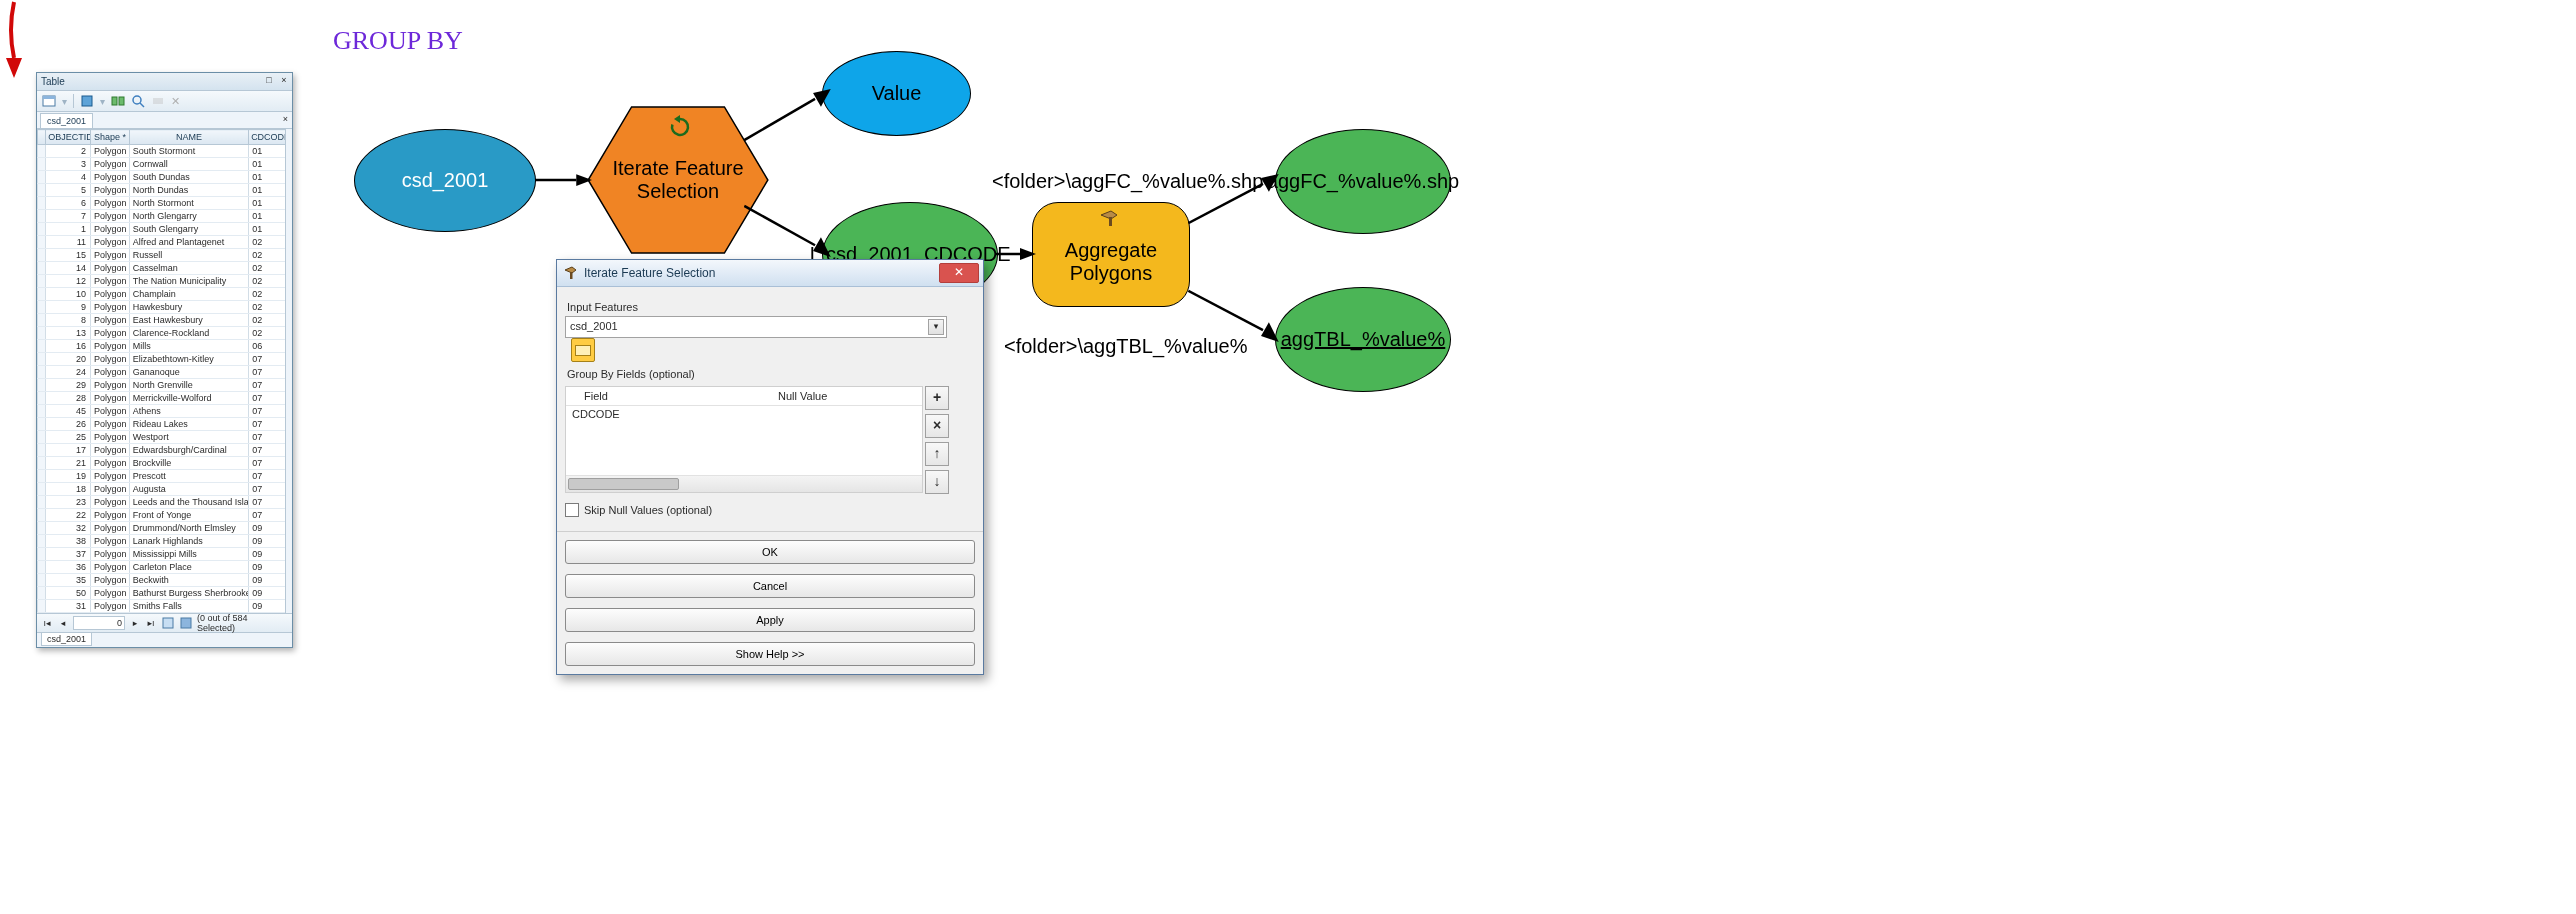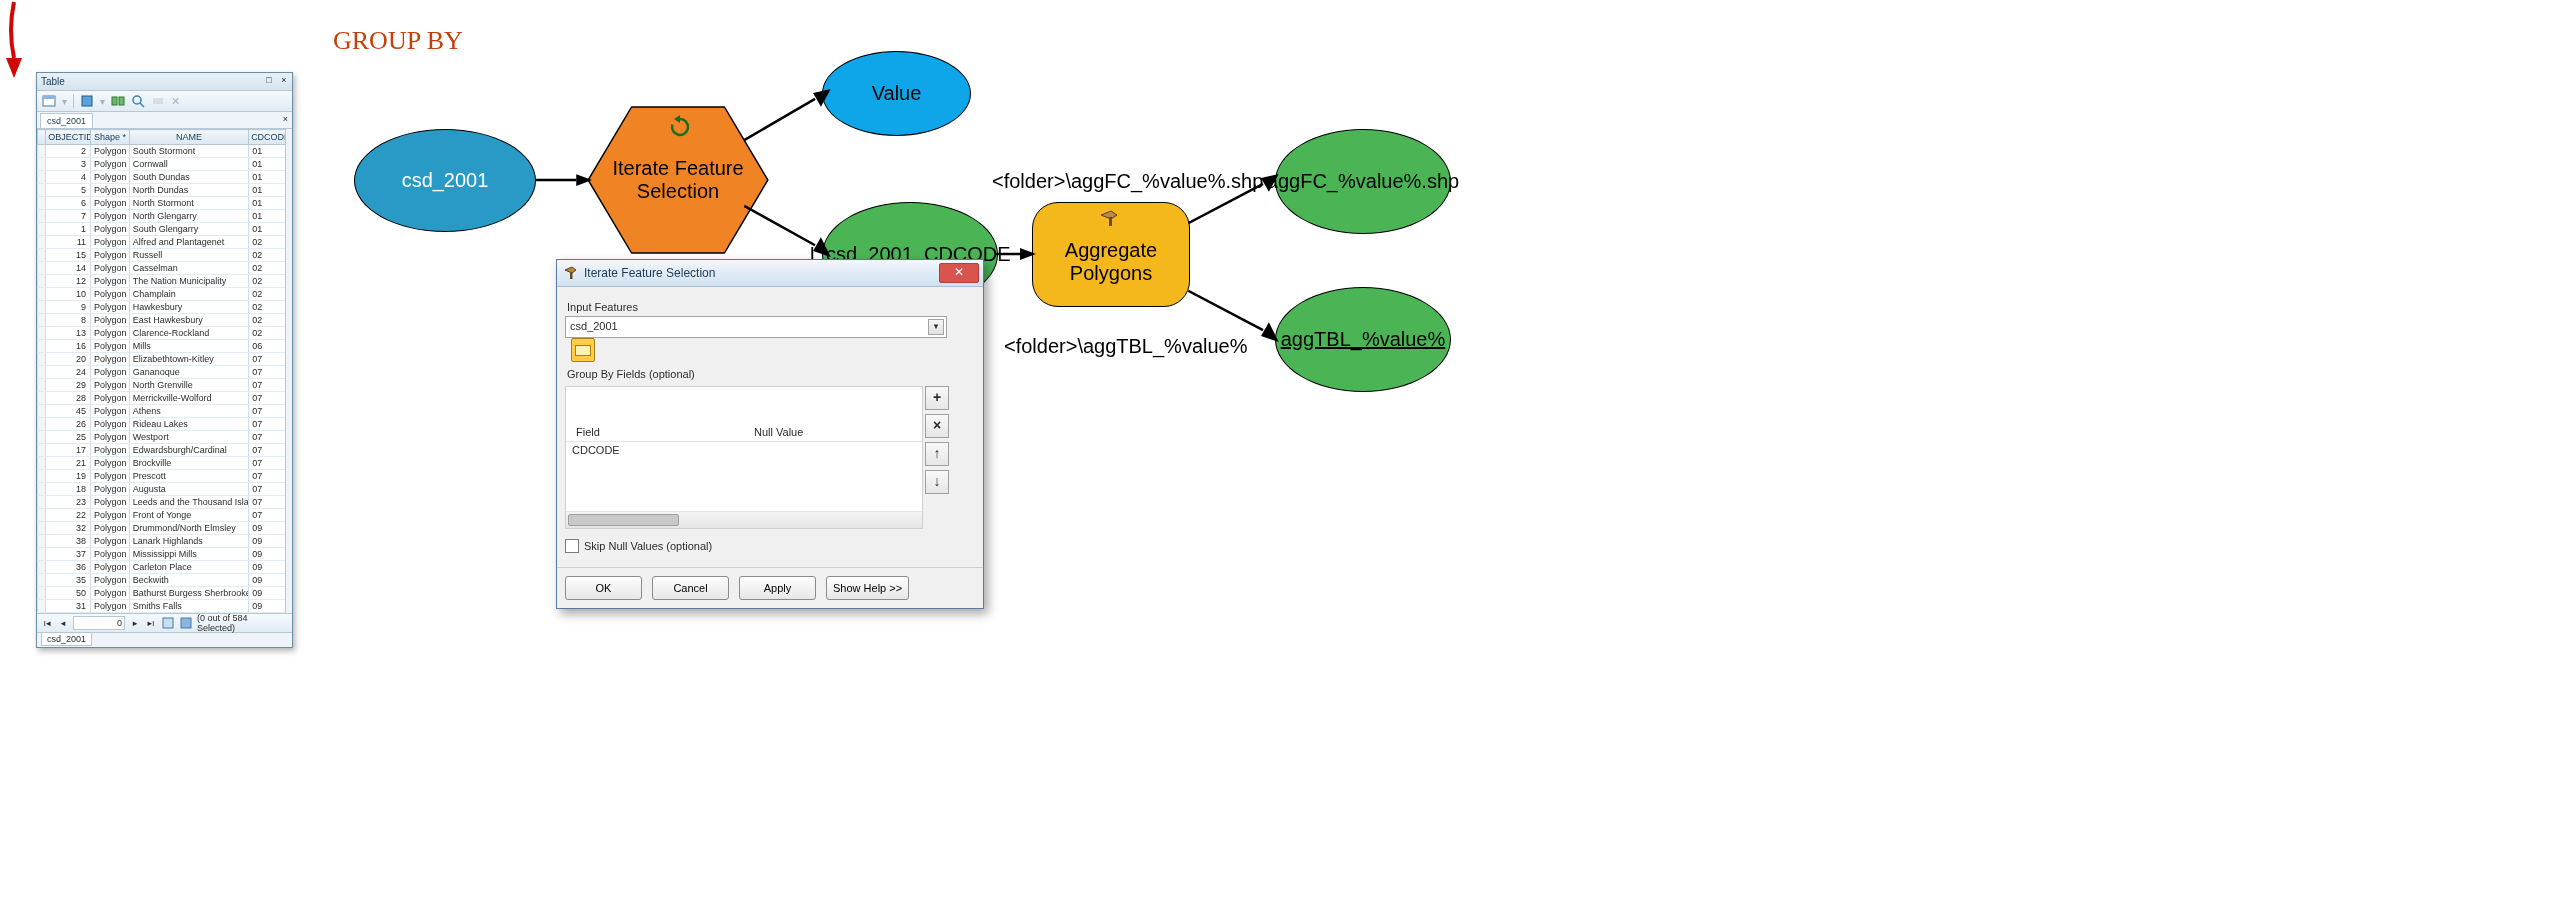--- a/index.html
+++ b/index.html
@@ -28,21 +28,21 @@
   .grid td:nth-child(5){ text-align:left; padding-left:3px;}
   .grid-wrap { position:relative; }
   .grid-scroll { position:absolute; top:0; right:0; width:6px; bottom:0; background:#eef4fa; border-left:1px solid #b6c7d5;}
   .table-status { background:linear-gradient(#f5f9fc,#e2ecf4); height:18px; display:flex; align-items:center; gap:4px; padding:0 4px; border-top:1px solid #b6c7d5; font-size:9px;}
   .table-status .nav { width:12px; height:12px; line-height:12px; text-align:center; color:#2b2b2b;}
   .table-status .pos { width:48px; height:12px; border:1px solid #b6c7d5; background:#fff; text-align:right; padding-right:2px; line-height:12px; font-size:9px;}
   .bottom-tab { background:#eef4fa; height:14px; border-top:1px solid #b6c7d5; padding:0 4px; font-size:9px;}
   .bottom-tab span { display:inline-block; background:#fff; border:1px solid #b6c7d5; border-top:none; height:12px; line-height:12px; padding:0 5px;}
 
   
-  .anno { position:absolute; color:#c2410c; font-family:"Times New Roman", serif;}
+  .anno { position:absolute; color:#6d28d9; font-family:"Times New Roman", serif;}
   .anno-label { left:333px; top:26px; font-size:26px;}
   .arrow { left:404px; top:54px; width:30px; height:79px; }
   .arrow svg path { stroke:#d10808; stroke-width:4; fill:none;}
   .arrow svg polygon { fill:#d10808;}
 
   
   .node-label { font-family:Arial, sans-serif; font-size:20px; text-align:center; }
   .ellipse { position:absolute; border:1.5px solid #000; border-radius:50%; display:flex; align-items:center; justify-content:center; }
   .blue { background:#299ac6; color:#fff; }
   .cyan { background:#0ea5e9; }
@@ -65,33 +65,33 @@
   .dlg-title { height:26px; background:linear-gradient(#f3f7fc,#d0e0f0); border-bottom:1px solid #a9bfd6; display:flex; align-items:center; padding:0 6px; font-size:12px; color:#1b3a53; position:relative;}
   .dlg-title .dx { position:absolute; right:4px; top:3px; width:38px; height:18px; background:#d9534f; border:1px solid #b33f3c; border-radius:2px; color:#fff; text-align:center; line-height:16px; font-size:12px;}
   .dlg-body { padding:8px; font-size:11px; color:#2b2b2b;}
   .dlg-lbl { margin:6px 0 3px 2px;}
   .dlg-select { width:358px; height:20px; border:1px solid #a2a2a2; background:#fff; display:inline-block; vertical-align:middle; padding:0 18px 0 4px; line-height:18px; position:relative; font-size:11px;}
   .dlg-select .dd { position:absolute; right:2px; top:2px; width:14px; height:14px; background:linear-gradient(#f4f4f4,#e1e1e1); border:1px solid #a2a2a2; text-align:center; line-height:12px; font-size:9px;}
   .folder-btn { display:inline-block; width:22px; height:22px; margin-left:6px; vertical-align:middle; background:#ffcc43; border:1px solid #a58018; border-radius:2px; position:relative;}
   .folder-btn:before { content:""; position:absolute; left:3px; top:6px; width:14px; height:9px; background:#fff0b8; border:1px solid #a58018;}
   .gb-box { border:1px solid #cfcfcf; background:#fff; margin-top:6px; position:relative; }
   .gb-head { display:flex; font-size:11px; border-bottom:1px solid #e2e2e2;}
-  .gb-head div { padding:3px 10px;margin-top:36px;}
+  .gb-head div { padding:3px 18px;}
   .gb-head div:first-child { width:158px;}
   .gb-row { display:flex; font-size:11px;}
   .gb-row div { padding:2px 6px;}
   .gb-row div:first-child { width:158px;}
   .gb-list { height:69px; overflow:hidden; position:relative;}
   .gb-hbar { height:16px; border-top:1px solid #e2e2e2; background:linear-gradient(#f4f4f4,#e5e5e5); position:relative;}
   .gb-hbar .thumb { position:absolute; left:2px; top:2px; width:109px; height:10px; background:#c9c9c9; border:1px solid #9f9f9f; border-radius:2px;}
   .gb-side { position:absolute; right:-26px; top:0; display:flex; flex-direction:column; gap:4px;}
   .gb-side div { width:22px; height:22px; background:linear-gradient(#f8f8f8,#e6e6e6); border:1px solid #9f9f9f; text-align:center; line-height:20px; font-size:14px; font-weight:bold;}
   .chk-row { margin:10px 0 6px; display:flex; align-items:center; gap:5px; font-size:11px;}
   .chk { width:12px; height:12px; border:1px solid #7a7a7a; background:#fff;}
-  .dlg-btnrow { border-top:1px solid #cfcfcf; padding:8px; display:flex; gap:10px; background:#f0f0f0;}
+  .dlg-btnrow { border-top:1px solid #cfcfcf; padding:8px; display:flex; justify-content:flex-end; gap:10px; background:#f0f0f0;flex-direction:column;}
   .dlg-btn { min-width:77px; height:24px; background:linear-gradient(#fdfdfd,#e7e7e7); border:1px solid #8a8a8a; border-radius:3px; font-size:11px;}
 </style>
 </head>
 <body>
 
 <div class="table-window">
   <div class="table-title">
     <span>Table</span>
     <div class="ctrls">
       <span>□</span>

